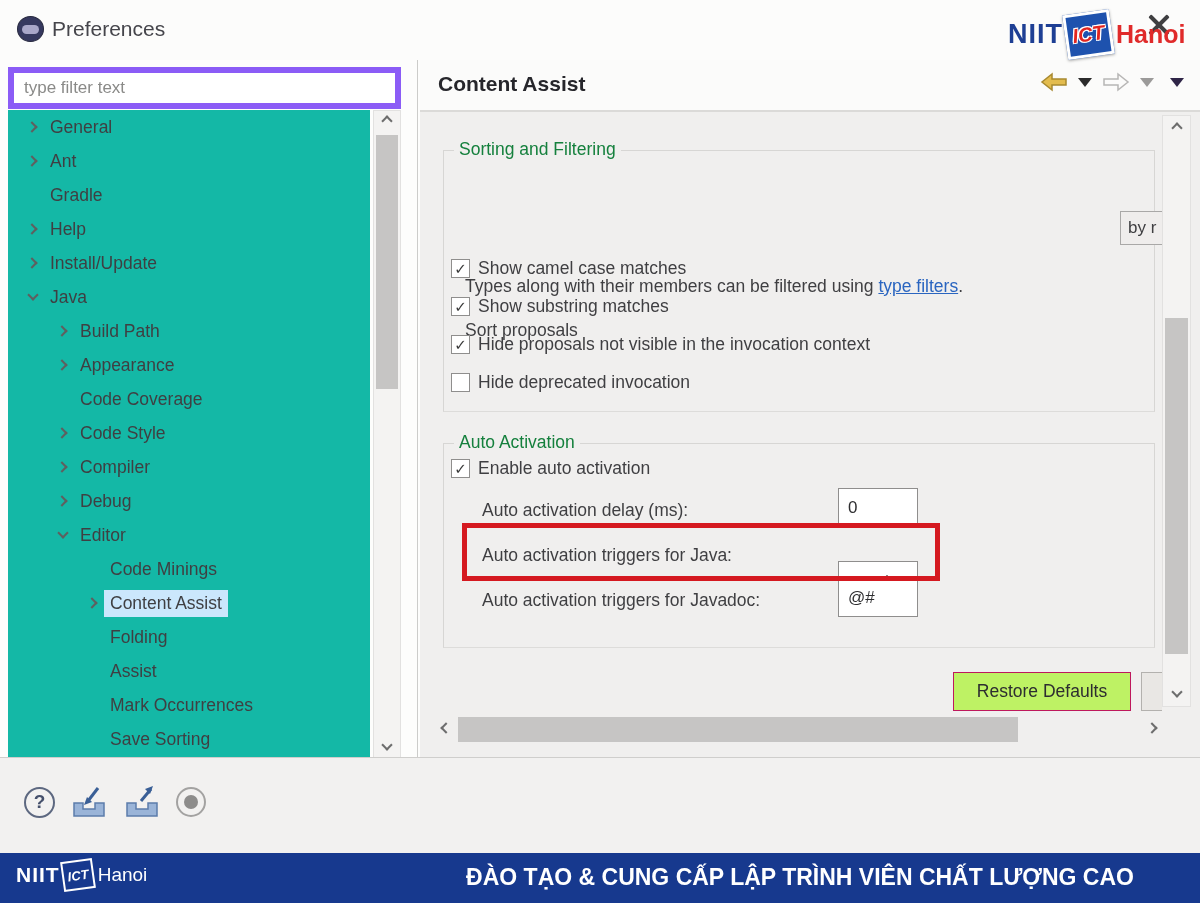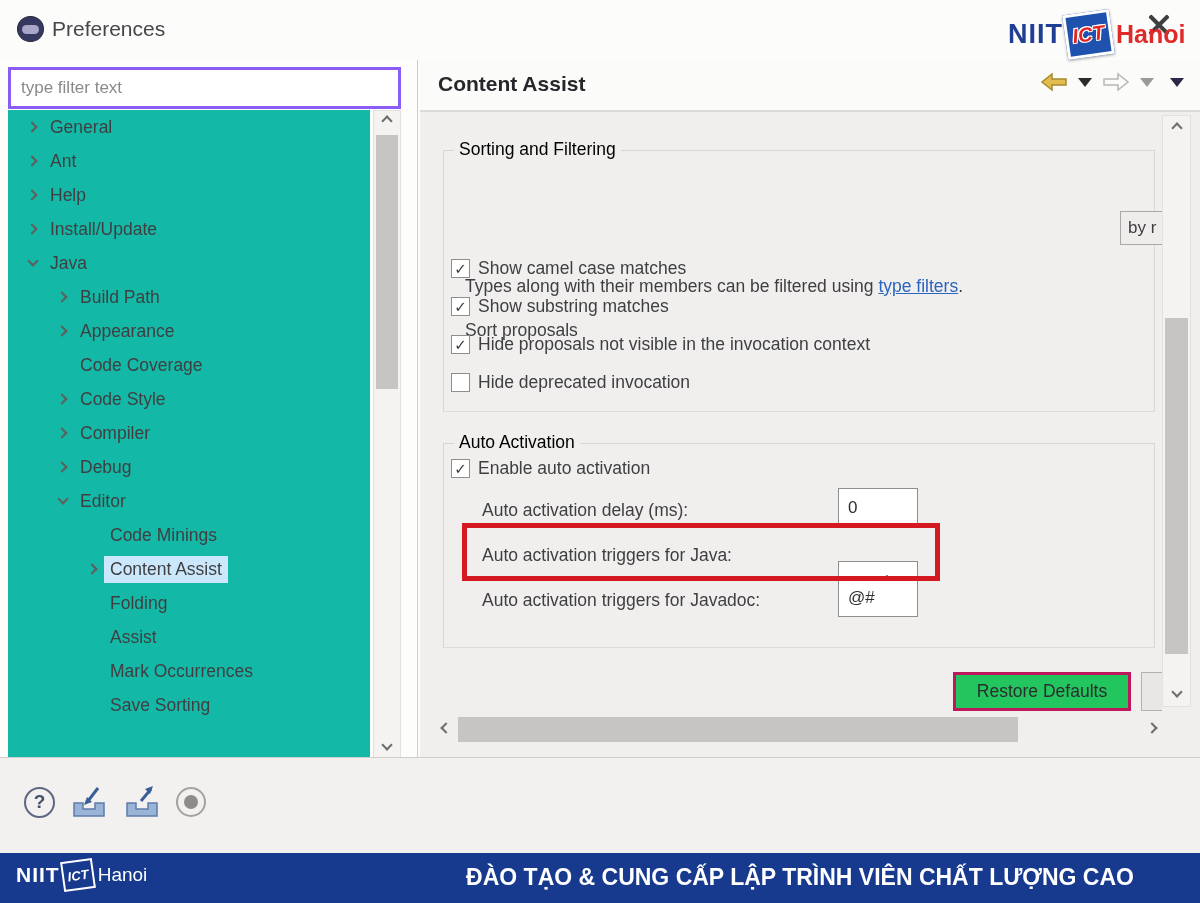--- a/index.html
+++ b/index.html
@@ -24,21 +24,21 @@
   .logo-top { position:absolute; left:1008px; top:8px; width:185px; height:52px; z-index:5; display:flex; align-items:center; }
   .logo-top .niit { color:#1e3f94; font-weight:800; font-size:27px; letter-spacing:1px; }
   .logo-top .ict-box { width:47px; height:45px; background:#1e52ae; border:3px solid #fff;
     transform:rotate(-8deg); margin:0 2px; display:flex; align-items:center; justify-content:center;
     box-shadow:0 1px 3px rgba(0,0,0,.35); }
   .logo-top .ict { color:#e2251f; font-style:italic; font-weight:800; font-size:20px;
     text-shadow:-1px -1px 0 #fff,1px -1px 0 #fff,-1px 1px 0 #fff,1px 1px 0 #fff; }
   .logo-top .hanoi { color:#e02a2a; font-weight:700; font-size:25px; margin-left:2px; }
   
   .filter-box { position:absolute; left:8px; top:67px; width:393px; height:42px; background:#fff;
-    border:3px solid #8b5cf6; font-size:17px; color:#3b3b3e; padding:0 10px;
+    border:6px solid #8b5cf6; font-size:17px; color:#3b3b3e; padding:0 10px;
     font-family:"Liberation Sans","DejaVu Sans",sans-serif; }
   .filter-box::placeholder { color:#8a8a88; opacity:1; }
   .tree { position:absolute; left:8px; top:110px; width:362px; height:648px; background:#14b8a6; }
   .titem { height:34px; display:flex; align-items:center; font-size:17.5px; color:#3f3f42; }
   .titem .chevbox { width:22px; height:22px; display:flex; align-items:center; justify-content:center; flex:0 0 22px; }
   .chev { width:8px; height:8px; border-right:2px solid #5f5f5f; border-bottom:2px solid #5f5f5f; }
   .chev.right { transform:rotate(-45deg); margin-left:-3px; }
   .chev.down  { transform:rotate(45deg); margin-top:-4px; }
   .lvl0 { padding-left:14px; } .lvl1 { padding-left:44px; } .lvl2 { padding-left:74px; }
   .titem .lbl { padding:3px 6px; white-space:nowrap; }
@@ -62,39 +62,39 @@
   .rtitle { position:absolute; left:18px; top:12px; font-size:21px; font-weight:700; color:#26262b; }
   .rtools { position:absolute; right:16px; top:12px; display:flex; align-items:center; gap:10px; }
   .tri { width:0; height:0; border-left:7px solid transparent; border-right:7px solid transparent; border-top:9px solid #2b2b2b; }
   .tri.gray { border-top-color:#9b9a99; }
   .tri.dark { border-top-color:#2f2547; }
   .rheader-sep { position:absolute; left:420px; top:110px; width:780px; height:2px; background:#dbdad8; }
   .content { position:absolute; left:420px; top:112px; width:780px; height:646px; background:#f0efee; }
   
   .group { position:absolute; border:1px solid #d7d6d4; border-bottom-color:#dddcda; }
   .group-label { position:absolute; top:-12px; left:10px; background:#f0efee; padding:0 5px;
-    font-size:17.5px; color:#000000; white-space:nowrap; }
+    font-size:17.5px; color:#15803d; white-space:nowrap; }
   .g-sorting { left:23px; top:38px; width:712px; height:262px; }
   .g-auto    { left:23px; top:331px; width:712px; height:205px; }
   .desc { position:absolute; left:45px; top:164px; font-size:17.5px; color:#3f3f42; }
   .desc a { color:#2a65c0; text-decoration:underline; }
   .sortrow-label { position:absolute; left:45px; top:208px; font-size:17.5px; color:#3f3f42; }
   .sortdrop { position:absolute; left:700px; top:99px; width:42px; height:34px; background:#efedec;
     border:1px solid #a9a8a7; border-right:none; font-size:17px; color:#3f3f42;
     display:flex; align-items:center; padding-left:7px; overflow:hidden; white-space:nowrap; }
   .cbrow { position:absolute; left:31px; display:flex; align-items:center; gap:8px; }
   .cbox { width:19px; height:19px; background:#fff; border:1px solid #8f8e8d; display:flex;
     align-items:center; justify-content:center; font-size:15px; font-weight:700; color:#3a3a3a; flex:0 0 19px; }
   .cblabel { font-size:17.5px; color:#3f3f42; white-space:nowrap; }
   .frow-label { position:absolute; left:62px; font-size:17.5px; color:#3f3f42; white-space:nowrap; }
   .finput { position:absolute; left:418px; width:80px; height:39px; background:#fff; border:1px solid #8f8e8d;
     font-size:17px; color:#2e2e30; display:flex; align-items:center; padding-left:9px; overflow:hidden; white-space:nowrap; }
   .redbox { position:absolute; left:42px; top:411px; width:478px; height:58px; border:5px solid #d51920; z-index:3; }
   .restore-btn { position:absolute; left:533px; top:560px; width:178px; height:39px; }
-  .btn { background:#22c55e; border:3px solid #be185d; font-size:17.5px; color:#2d2d30;
+  .btn { background:#bef264; border:1px solid #be185d; font-size:17.5px; color:#2d2d30;
     display:flex; align-items:center; justify-content:center;
     font-family:"Liberation Sans","DejaVu Sans",sans-serif; }
   .btn-part { position:absolute; left:721px; top:560px; width:21px; height:39px; background:#e9e7e4;
     border:1px solid #b3b1ae; border-right:none; }
   
   .footer-sep { position:absolute; left:0; top:757px; width:1200px; height:1px; background:#cfcecc; }
   .footer { position:absolute; left:0; top:758px; width:1200px; height:95px; background:#f2f1f0; }
   .ficons { position:absolute; left:24px; top:27px; display:flex; align-items:center; gap:15px; }
   .help-ic { width:31px; height:31px; border-radius:50%; border:2px solid #5d6880; color:#45506b;
     font-weight:700; font-size:19px; display:flex; align-items:center; justify-content:center; }
@@ -141,20 +141,24 @@
       <span class="chevbox">
         <span class="chev right"></span>
       </span>
       <span class="lbl">General</span>
     </div>
   <div class="titem lvl0">
       <span class="chevbox">
         <span class="chev right"></span>
       </span>
       <span class="lbl">Ant</span>
+    </div>
+  <div class="titem lvl0">
+      <span class="chevbox"></span>
+      <span class="lbl">Gradle</span>
     </div>
   <div class="titem lvl0">
       <span class="chevbox">
         <span class="chev right"></span>
       </span>
       <span class="lbl">Help</span>
     </div>
   <div class="titem lvl0">
       <span class="chevbox">
         <span class="chev right"></span>

